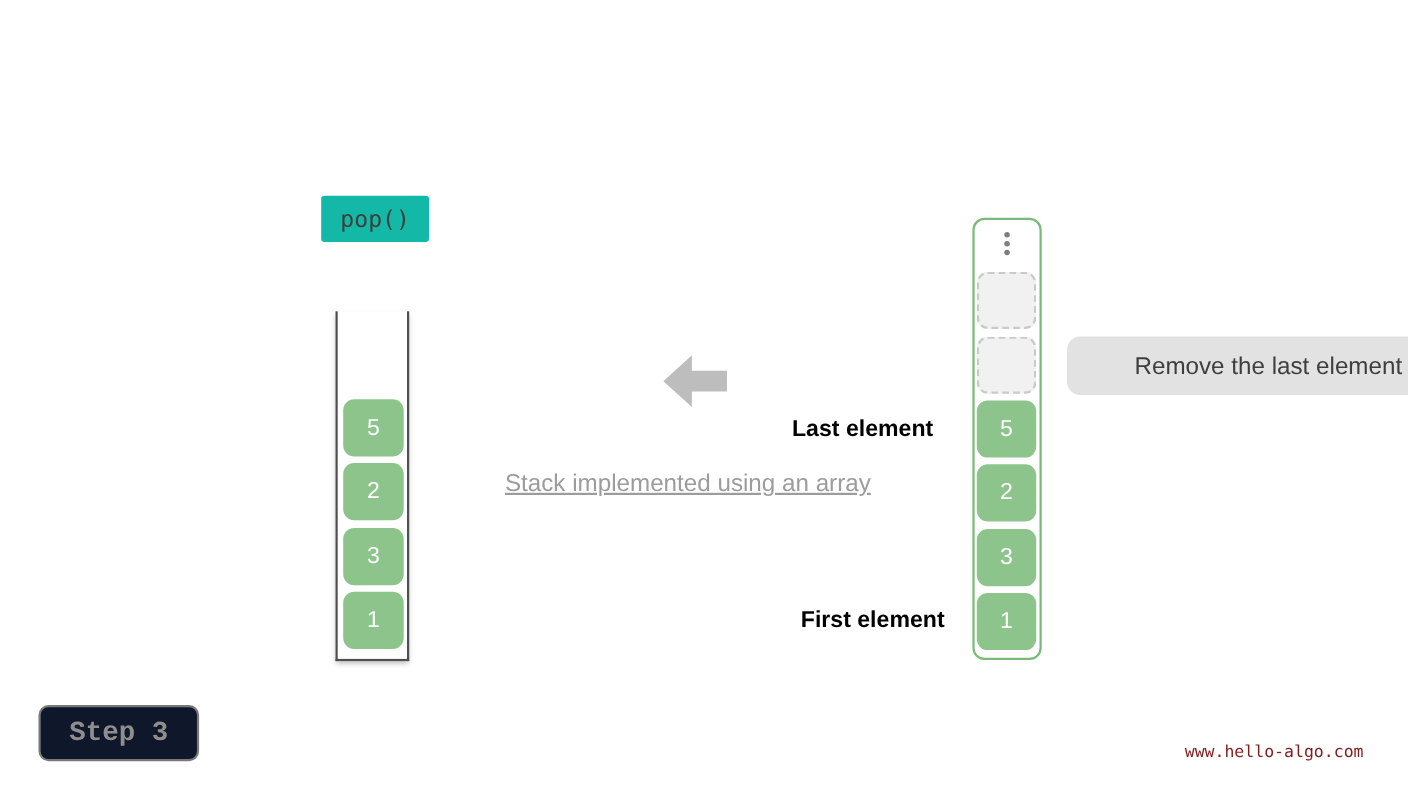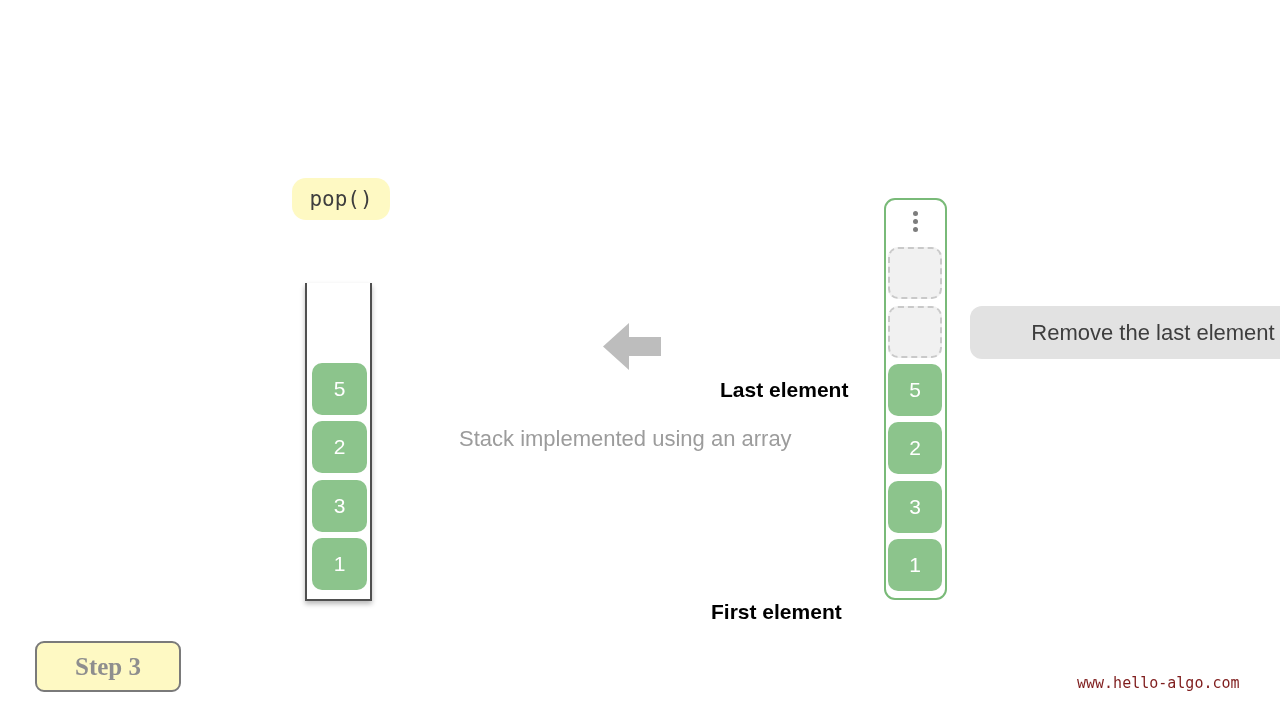--- a/index.html
+++ b/index.html
@@ -12,22 +12,22 @@
     position: relative;
     width: 1280px;
     height: 720px;
     background: #ffffff;
     overflow: hidden;
   }
 
   
   .pill {
     position: absolute;
-    background: #fef9c3;
-    border-radius: 14px;
+    background: #14b8a6;
+    border-radius: 3px;
     display: flex;
     align-items: center;
     justify-content: center;
     color: #3e3e3e;
   }
   .pill.mono {
     font-family: "DejaVu Sans Mono", monospace;
     font-size: 21px;
   }
   #op-label { left: 292px; top: 178px; width: 98px; height: 42px; }
@@ -112,43 +112,44 @@
 
   
   .bold-note {
     position: absolute;
     font-size: 21px;
     font-weight: 700;
     color: #000000;
     white-space: nowrap;
   }
   #last-note  { left: 720px; top: 378px; }
-  #first-note { left: 711px; top: 552px; margin-top: 48px; }
+  #first-note { left: 728px; top: 552px; }
 
   #caption {
     position: absolute;
     left: 459px; top: 426px;
     font-size: 22px;
     color: #9c9c9c;
     white-space: nowrap;
+    text-decoration: underline;
   }
 
   
   #step-badge {
     position: absolute;
     left: 35px; top: 641px;
     width: 146px; height: 51px;
     box-sizing: border-box;
-    background: #fef9c3;
+    background: #0f172a;
     border: 2px solid #7a7a7a;
     border-radius: 9px;
     display: flex;
     align-items: center;
     justify-content: center;
-    font-family: Liberation Serif, serif;
+    font-family: Liberation Mono, monospace;
     font-weight: 700;
     font-size: 25px;
     color: #8e8e8e;
   }
 
   
   #watermark {
     position: absolute;
     left: 1077px; top: 674px;
     font-family: "DejaVu Sans Mono", monospace;

